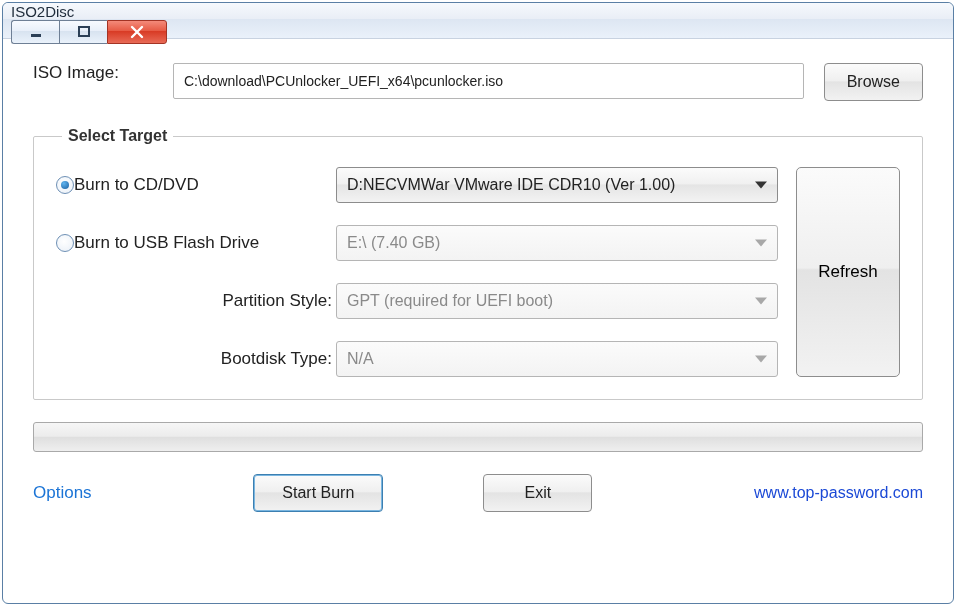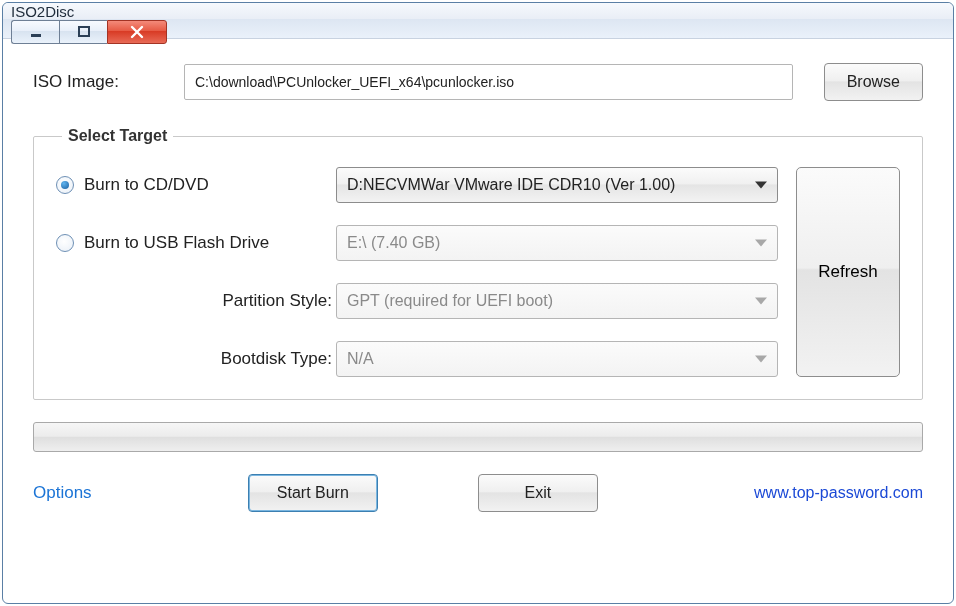--- a/index.html
+++ b/index.html
@@ -72,22 +72,21 @@
     border-color: #a33324;
     color: #fff;
   }
   .win-btn svg { display:block; }
 
   .content {
     padding: 24px 30px 22px 30px;
   }
   .iso-row {
     display: flex;
-    align-items: center;
-    gap: 31px;
+    gap: 20px;
     margin-bottom: 26px;
   }
   .iso-label {
     font-size: 17px;
     color: #222;
     width: 120px;
   }
   .iso-input {
     flex: 1;
     height: 36px;
@@ -137,21 +136,20 @@
   .target-left {
     flex: 1;
     display: grid;
     grid-template-columns: 280px 1fr;
     row-gap: 22px;
     align-items: center;
   }
   .radio-wrap {
     display: flex;
     align-items: center;
-    gap: 10px;
     font-size: 17px;
     color: #222;
   }
   .radio {
     width: 18px;
     height: 18px;
     border: 1px solid #6e90b5;
     border-radius: 50%;
     background: radial-gradient(circle at 45% 40%, #fff 0%, #e8eff7 100%);
     display: flex;
@@ -312,19 +310,19 @@
         <div class="refresh-btn">Refresh</div>
       </div>
     </fieldset>
 
     <div class="progress"></div>
 
     <div class="bottom-row">
       <span class="options-link">Options</span>
       <div class="btn focus" style="width:130px">Start Burn</div>
       <div style="width:100px"></div>
-      <div class="btn" style="width:120px">Exit</div>
+      <div class="btn" style="width:109px">Exit</div>
       <span class="url-link">www.top-password.com</span>
     </div>
 
   </div>
 
 </div>
 
 </body></html>

